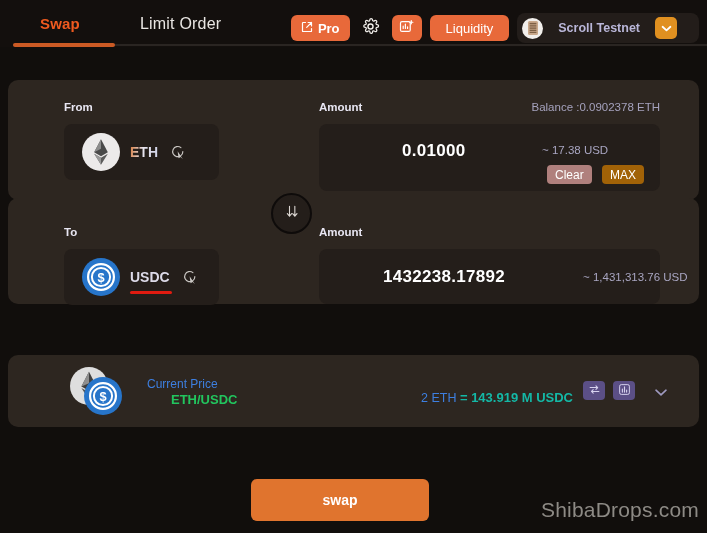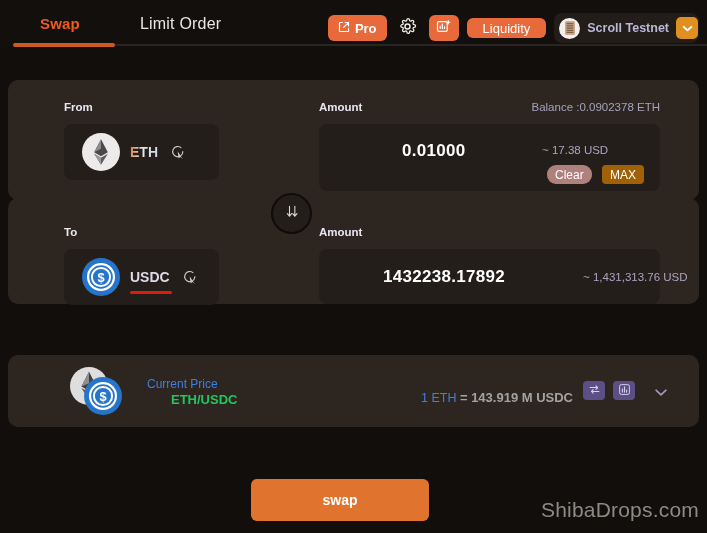--- a/index.html
+++ b/index.html
@@ -47,26 +47,26 @@
   .gear-btn {
     width: 26px; height: 26px; display: flex; align-items: center; justify-content: center;
     cursor: pointer;
   }
   .btn-icon-sq {
     background: #e8693a; border-radius: 6px; width: 30px; height: 26px;
     display: flex; align-items: center; justify-content: center; cursor: pointer;
   }
   .btn-liquidity {
     background: #e8693a; color: #fff; border-radius: 6px;
-    height: 20px; padding: 0 16px; display: flex; align-items: center;
+    height: 26px; padding: 0 16px; display: flex; align-items: center;
     font-size: 13px; cursor: pointer;
   }
   .wallet-chip {
     background: #231d1a; border-radius: 8px; height: 30px;
-    display: flex; align-items: center; gap: 7px; padding: 0 1px 0 5px;
+    display: flex; align-items: center; gap: 15px; padding: 0 22px 0 5px;
     cursor: pointer;
   }
   .wallet-avatar {
     width: 21px; height: 21px; border-radius: 50%;
     background: #f2efec; display: flex; align-items: center; justify-content: center;
     overflow: hidden;
   }
   .wallet-name { color: #b9b6d8; font-size: 12.5px; font-weight: bold; white-space: nowrap; }
   .wallet-caret {
     background: #e09020; border-radius: 5px; width: 22px; height: 22px;
@@ -143,21 +143,21 @@
   .pair-eth {
     position: absolute; left: 0; top: 0; width: 38px; height: 38px; border-radius: 50%;
   }
   .pair-usdc {
     position: absolute; left: 14px; top: 10px; width: 38px; height: 38px; border-radius: 50%;
   }
   .price-label { position: absolute; left: 139px; top: 22px; color: #3d7fe0; font-size: 12px; }
   .price-pair  { position: absolute; left: 139px; top: 37px; color: #22c55e; font-size: 13px; font-weight: bold; margin-left: 24px; }
   .price-rate  { position: absolute; left: 413px; top: 35px; font-size: 12.5px; white-space: nowrap; }
   .price-rate .from { color: #3d7fe0; }
-  .price-rate .to { color: #a3a3a3; font-weight: bold; font-size: 13px; }
+  .price-rate .to { color: #14b8a6; font-weight: bold; font-size: 13px; }
   .pill-btn {
     position: absolute; top: 381px; width: 22px; height: 19px; border-radius: 4px;
     background: #5b4f86; display: flex; align-items: center; justify-content: center;
     cursor: pointer;
   }
   .chev-expand {
     position: absolute; left: 654px; top: 383px; cursor: pointer;
   }
 
   
@@ -260,21 +260,21 @@
             <path d="M16.3 10.6a5.6 5.6 0 1 1-2.1-4.4" stroke="#c9c6c2" stroke-width="1.3" stroke-linecap="round"></path>
             <path d="M10.6 10.2 L16.4 19 L14 16.6 L11.6 18 Z" fill="#c9c6c2"></path>
           </svg>
         </span>
       </div>
     </div>
 
     <div class="card amt-card amt-from" style="top:44px;">
       <div class="amt-value" style="left:83px; top:17px;">0.01000</div>
       <div class="amt-usd" style="left:223px; top:20px;">~ 17.38 USD</div>
-      <div class="mini-btn btn-clear" style="left:228px; top:41px;border-radius:9px;">Clear</div>
+      <div class="mini-btn btn-clear" style="left:228px; top:41px;">Clear</div>
       <div class="mini-btn btn-max" style="left:283px; top:41px;">MAX</div>
     </div>
   </div>
 
   <div class="swap-circle">
     <span>
       <svg width="20" height="20" viewBox="0 0 24 24" fill="none">
         <path d="M9 5v12M9 17l-2.6-3M9 17l2.6-3" stroke="#ddd8d4" stroke-width="1.3" stroke-linecap="round" stroke-linejoin="round"></path>
         <path d="M15.4 5v12M15.4 17l-2.6-3M15.4 17l2.6-3" stroke="#ddd8d4" stroke-width="1.3" stroke-linecap="round" stroke-linejoin="round"></path>
       </svg>
@@ -329,21 +329,21 @@
           <circle cx="20" cy="20" r="20" fill="#2775ca"></circle>
           <circle cx="20" cy="20" r="13.6" fill="none" stroke="#fff" stroke-width="2.3"></circle>
           <circle cx="20" cy="20" r="9.6" fill="none" stroke="#fff" stroke-width="2.1"></circle>
           <text x="20" y="25.6" font-size="13.5" font-family="Liberation Sans, sans-serif" font-weight="bold" fill="#fff" text-anchor="middle">$</text>
         </svg>
       </span>
     </div>
     <div class="price-label">Current Price</div>
     <div class="price-pair">ETH/USDC</div>
     <div class="price-rate">
-      <span class="from">1 ETH</span>
+      <span class="from">2 ETH</span>
       <span class="to">= 143.919 M USDC</span>
     </div>
   </div>
 
   <div class="pill-btn" style="left:583px;">
     <span>
       <svg width="13" height="13" viewBox="0 0 16 16" fill="none">
         <path d="M2.6 5.6h9.1M9.8 3.4l2.1 2.2-2.1 2.2" stroke="#d7d2ee" stroke-width="1.3" stroke-linecap="round" stroke-linejoin="round"></path>
         <path d="M13.4 10.4H4.3M6.4 8.2l-2.1 2.2 2.1 2.2" stroke="#d7d2ee" stroke-width="1.3" stroke-linecap="round" stroke-linejoin="round"></path>
       </svg>

